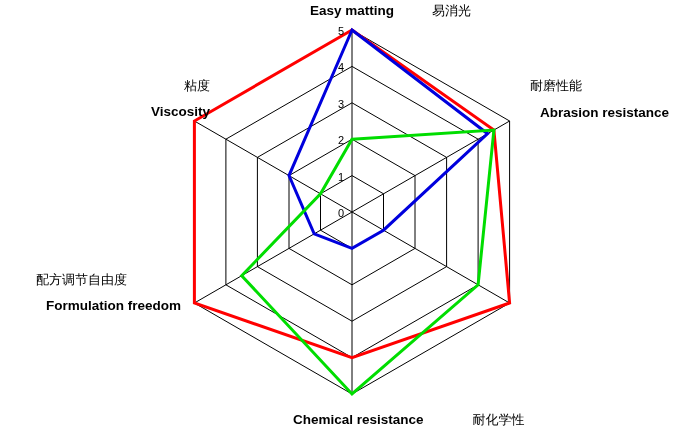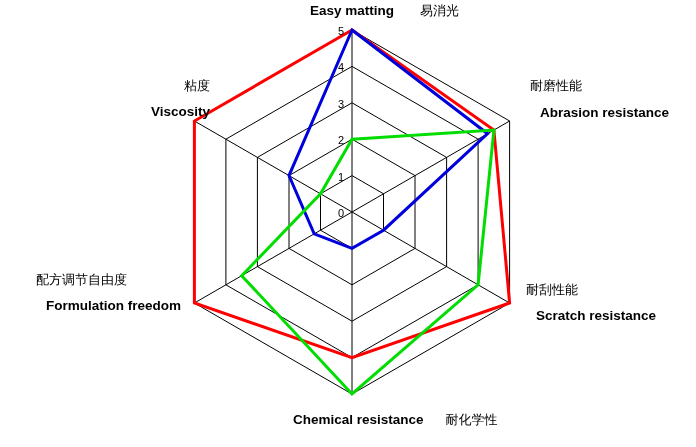--- a/index.html
+++ b/index.html
@@ -21,24 +21,24 @@
     color: #000;
     font-size: 13px;
     line-height: 15px;
     white-space: nowrap;
   }
   .axis-label .en { font-weight: bold; font-size: 13.5px; padding-left: 10px; }
   .axis-label .zh { font-weight: normal; font-size: 13px; }
   .stack { display: flex; flex-direction: column; gap: 11px; }
   .row   { display: flex; flex-direction: row; align-items: baseline; }
   .pos-top        { left: 300px; top: 3px; }
-  .pos-top .zh    { margin-left: 26px; }
+  .pos-top .zh    { margin-left: 38px; }
   .pos-ur         { left: 530px; top: 78px; gap: 12px; }
   .pos-lr         { left: 526px; top: 282px; }
-  .pos-bottom     { left: 283px; top: 412px; }
+  .pos-bottom     { left: 283px; top: 412px; gap: 27px; }
   .pos-bottom .zh { margin-left: 22px; }
   .pos-ll         { left: 36px;  top: 272px; }
   .pos-ul         { left: 86px;  top: 78px; width: 124px; text-align: right; }
 </style>
 </head>
 <body>
 
 <div class="stage">
 
   <svg id="radar-svg" width="696" height="447" viewBox="0 0 696 447">
@@ -67,24 +67,20 @@
   <div class="axis-label row pos-top">
     <span class="en">Easy matting</span>
     <span class="zh">易消光</span>
   </div>
 
   <div class="axis-label stack pos-ur">
     <span class="zh">耐磨性能</span>
     <span class="en">Abrasion resistance</span>
   </div>
 
-  <div class="axis-label stack pos-lr">
-    <span class="zh">耐刮性能</span>
-    <span class="en">Scratch resistance</span>
-  </div>
 
   <div class="axis-label row pos-bottom">
     <span class="en">Chemical resistance</span>
     <span class="zh">耐化学性</span>
   </div>
 
   <div class="axis-label stack pos-ll">
     <span class="zh">配方调节自由度</span>
     <span class="en">Formulation freedom</span>
   </div>

